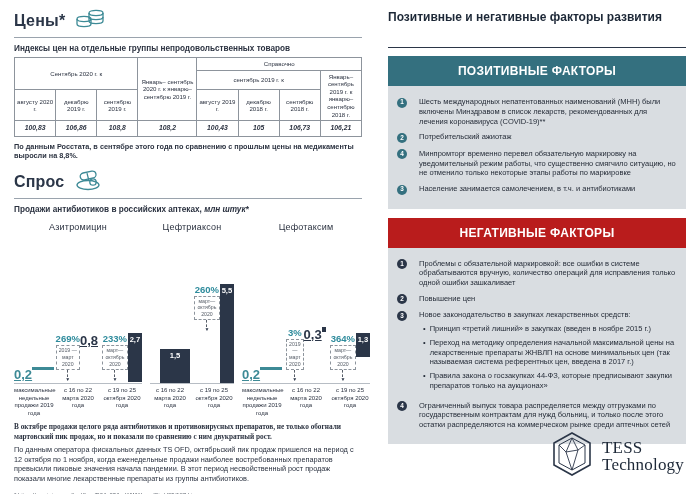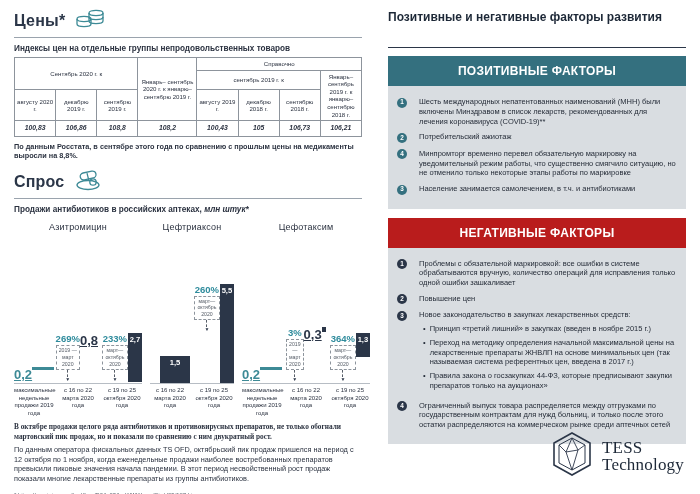--- a/index.html
+++ b/index.html
@@ -169,21 +169,21 @@
           <div class="xlabels">
             <div class="xlab">максимальные недельные продажи 2019 года</div>
             <div class="xlab">с 16 по 22 марта 2020 года</div>
             <div class="xlab">с 19 по 25 октября 2020 года</div>
           </div>
         </div>
         <div class="chart">
           <div class="chart-title">Цефтриаксон</div>
           <div class="bars-row">
             <div class="bar-col">
-              <div class="bar navy" style="height: 27px;">
+              <div class="bar navy" style="height: 34px;">
                 <div class="bar-label-in">1,5</div>
               </div>
             </div>
             <div class="bar-col">
               <div class="annot">
                 <div class="pct">260%</div>
                 <div class="anote">март—октябрь 2020</div>
                 <div class="stick"></div>
                 <div class="head">▼</div>
               </div>

